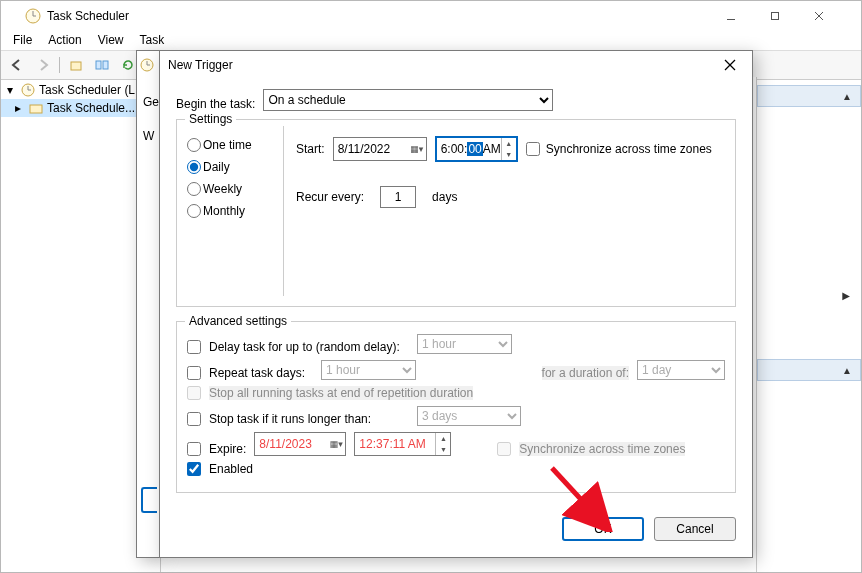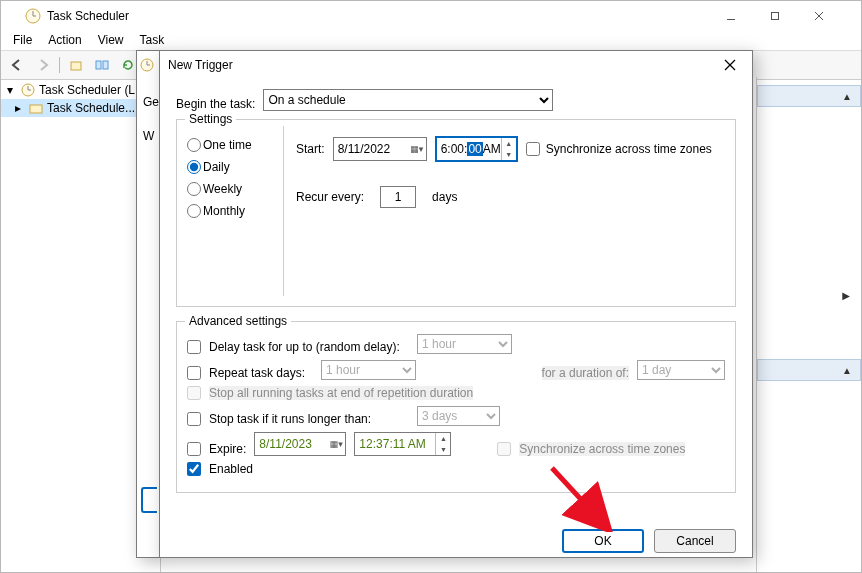--- a/index.html
+++ b/index.html
@@ -233,21 +233,21 @@
   .combo.disabled, input.disabled, label.disabled, span.disabled {
     color:#8a8a8a;
     background:#f0f0f0;
   }
   .combo[disabled], input[disabled] { color:#8a8a8a; background:#fff; }
 
   .indent { margin-left: 30px; }
 
   .dlg-footer {
     position:absolute;
-    bottom: 4px; right: 16px;
+    bottom: 16px; right: 16px;
     display:flex;
     gap:10px;
   }
   .dlg-btn {
     width: 82px;
     height: 24px;
     border:1px solid #888;
     border-radius:3px;
     background:#f0f0f0;
     font:inherit;
@@ -292,21 +292,21 @@
   .datepick {
     display:inline-flex;
     align-items:center;
     border:1px solid #7a7a7a;
     height:22px;
     background:#fff;
   }
   .datepick input { border:none; font:inherit; padding:0 4px; height:100%; outline:none; }
   .datepick .dd { width:18px; display:flex; align-items:center; justify-content:center; color:#555; font-size:9px; }
   .datepick.disabled, .spinner.disabled { color:#999; }
-  .datepick.disabled input, .spinner.disabled input { color:#4d7c0f; }
+  .datepick.disabled input, .spinner.disabled input { color:#ef4444; }
 
 </style>
 </head>
 <body>
 
 <div id="app-window">
 
   <div class="titlebar">
     <svg class="app-icon" viewBox="0 0 16 16">
       <circle cx="8" cy="8" r="7" fill="#fffbe6" stroke="#caa84a"></circle>
@@ -528,21 +528,21 @@
       </div>
 
       <div class="row indent">
         <input type="checkbox" disabled="" style="">
         <span class="disabled">Stop all running tasks at end of repetition duration</span>
       </div>
 
       <div class="row">
         <input type="checkbox" style="">
         <span style="width:200px">Stop task if it runs longer than:</span>
-        <select class="combo" disabled="" style="width:83px">
+        <select class="combo" disabled="" style="width:104px">
           <option>3 days</option>
         </select>
       </div>
 
       <div class="row">
         <input type="checkbox" style="">
         <span>Expire:</span>
         <div class="datepick disabled">
           <input style="width: 64px;" disabled="" value="8/11/2023">
           <span class="dd">▦▾</span>

